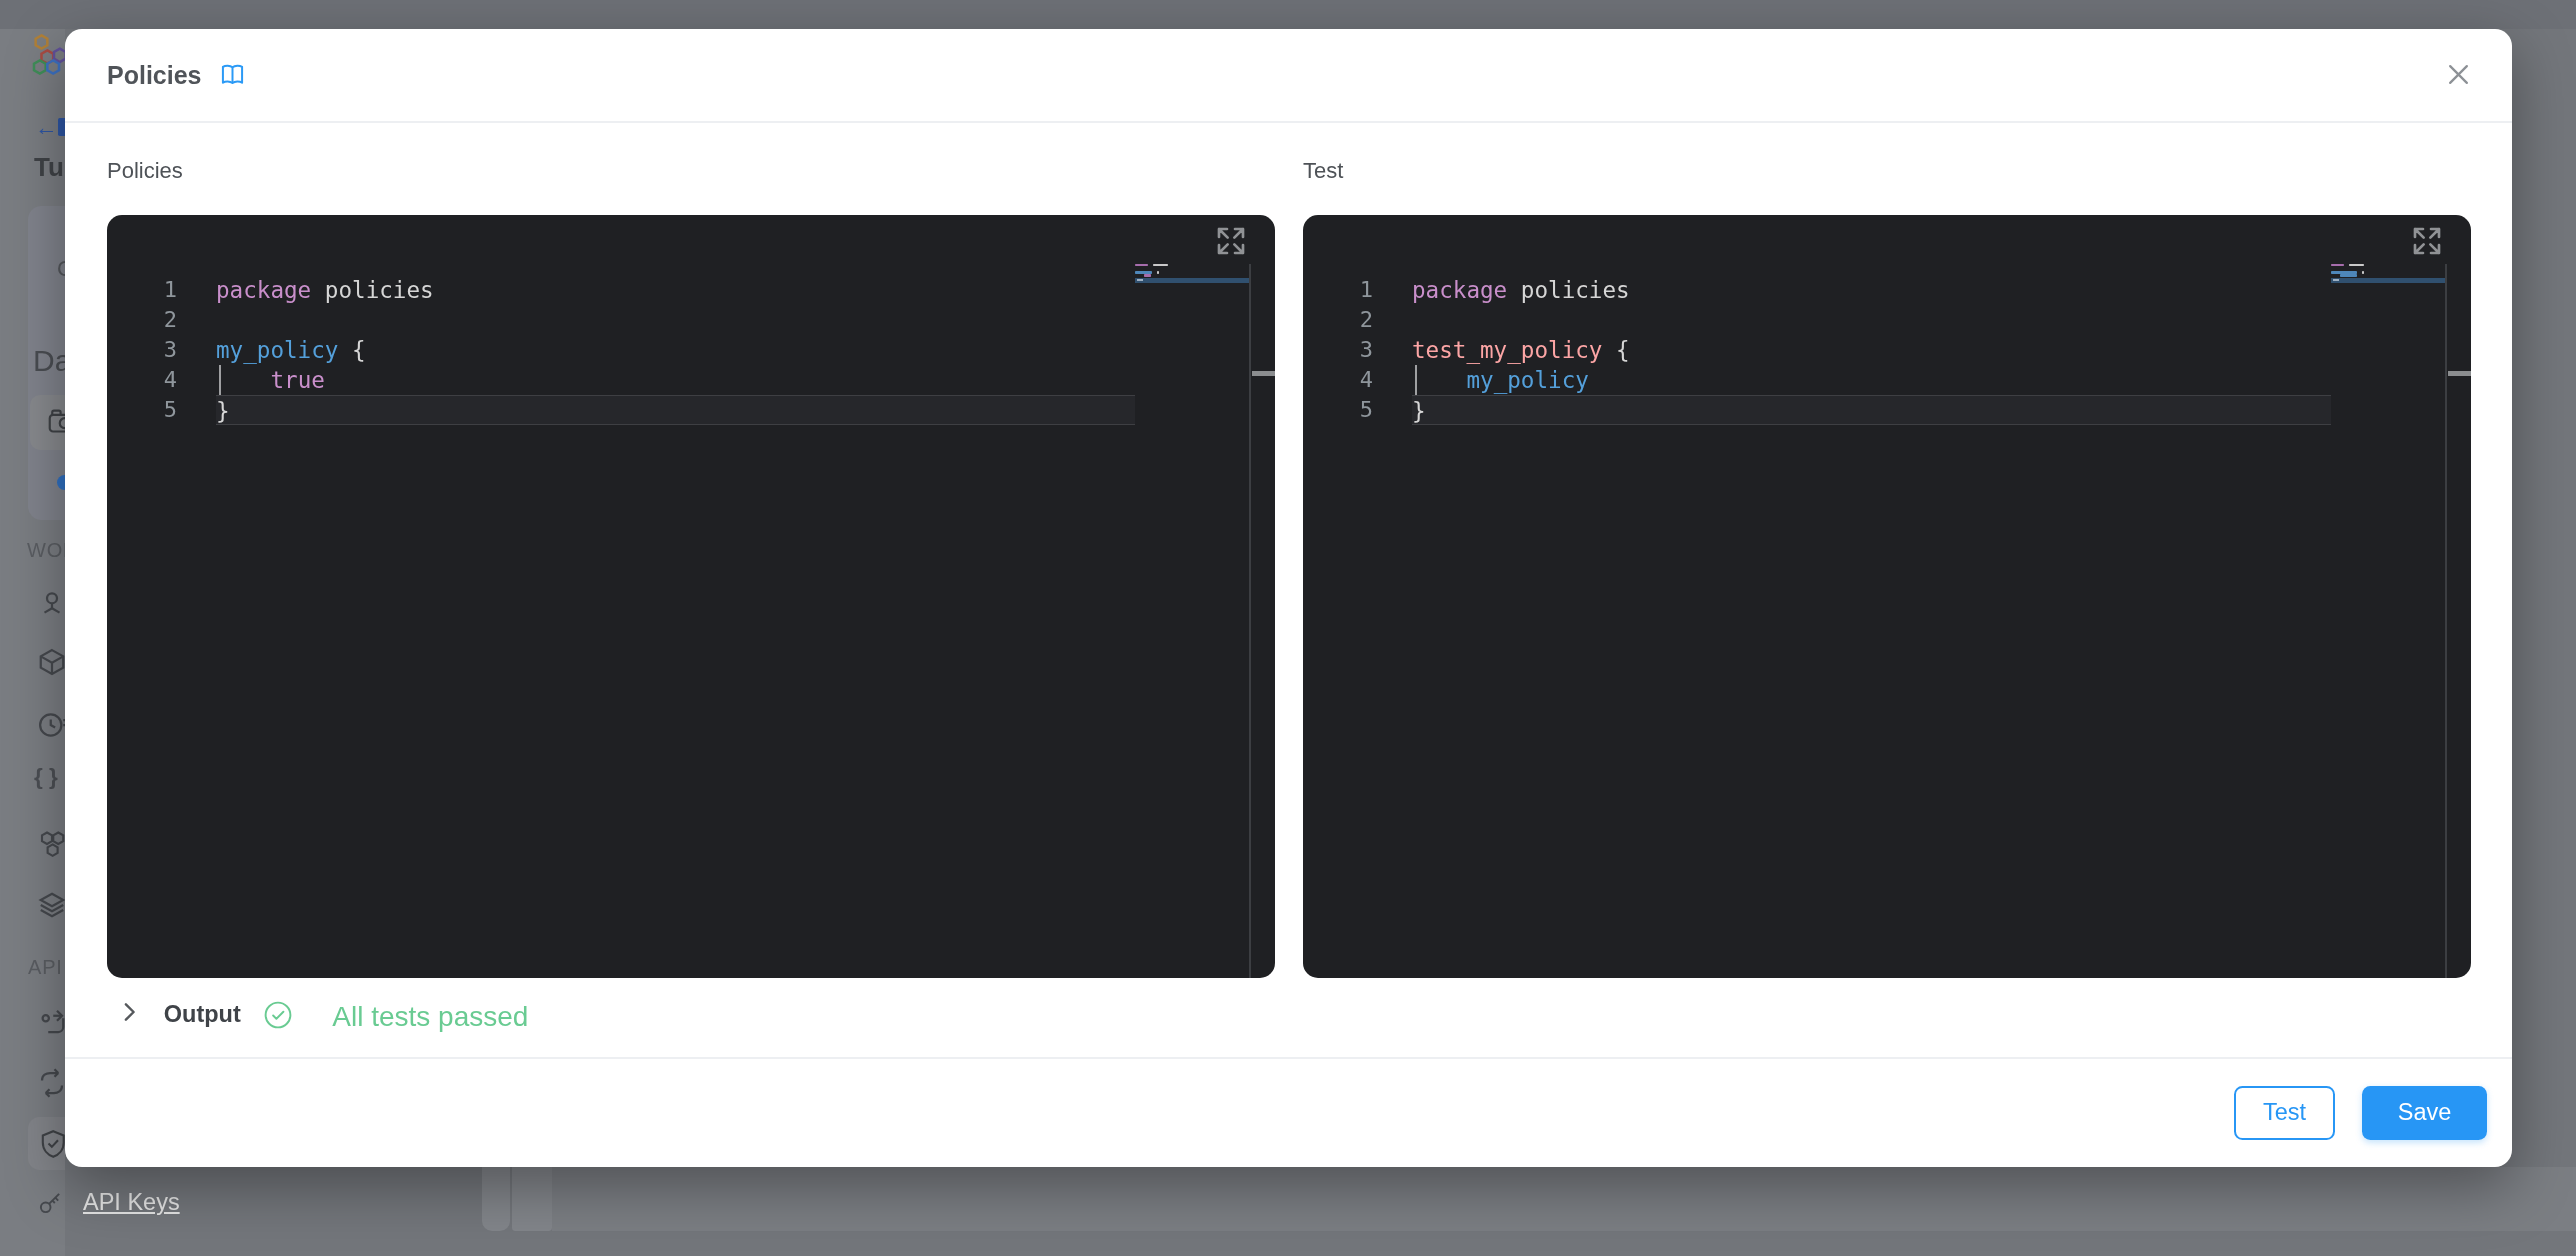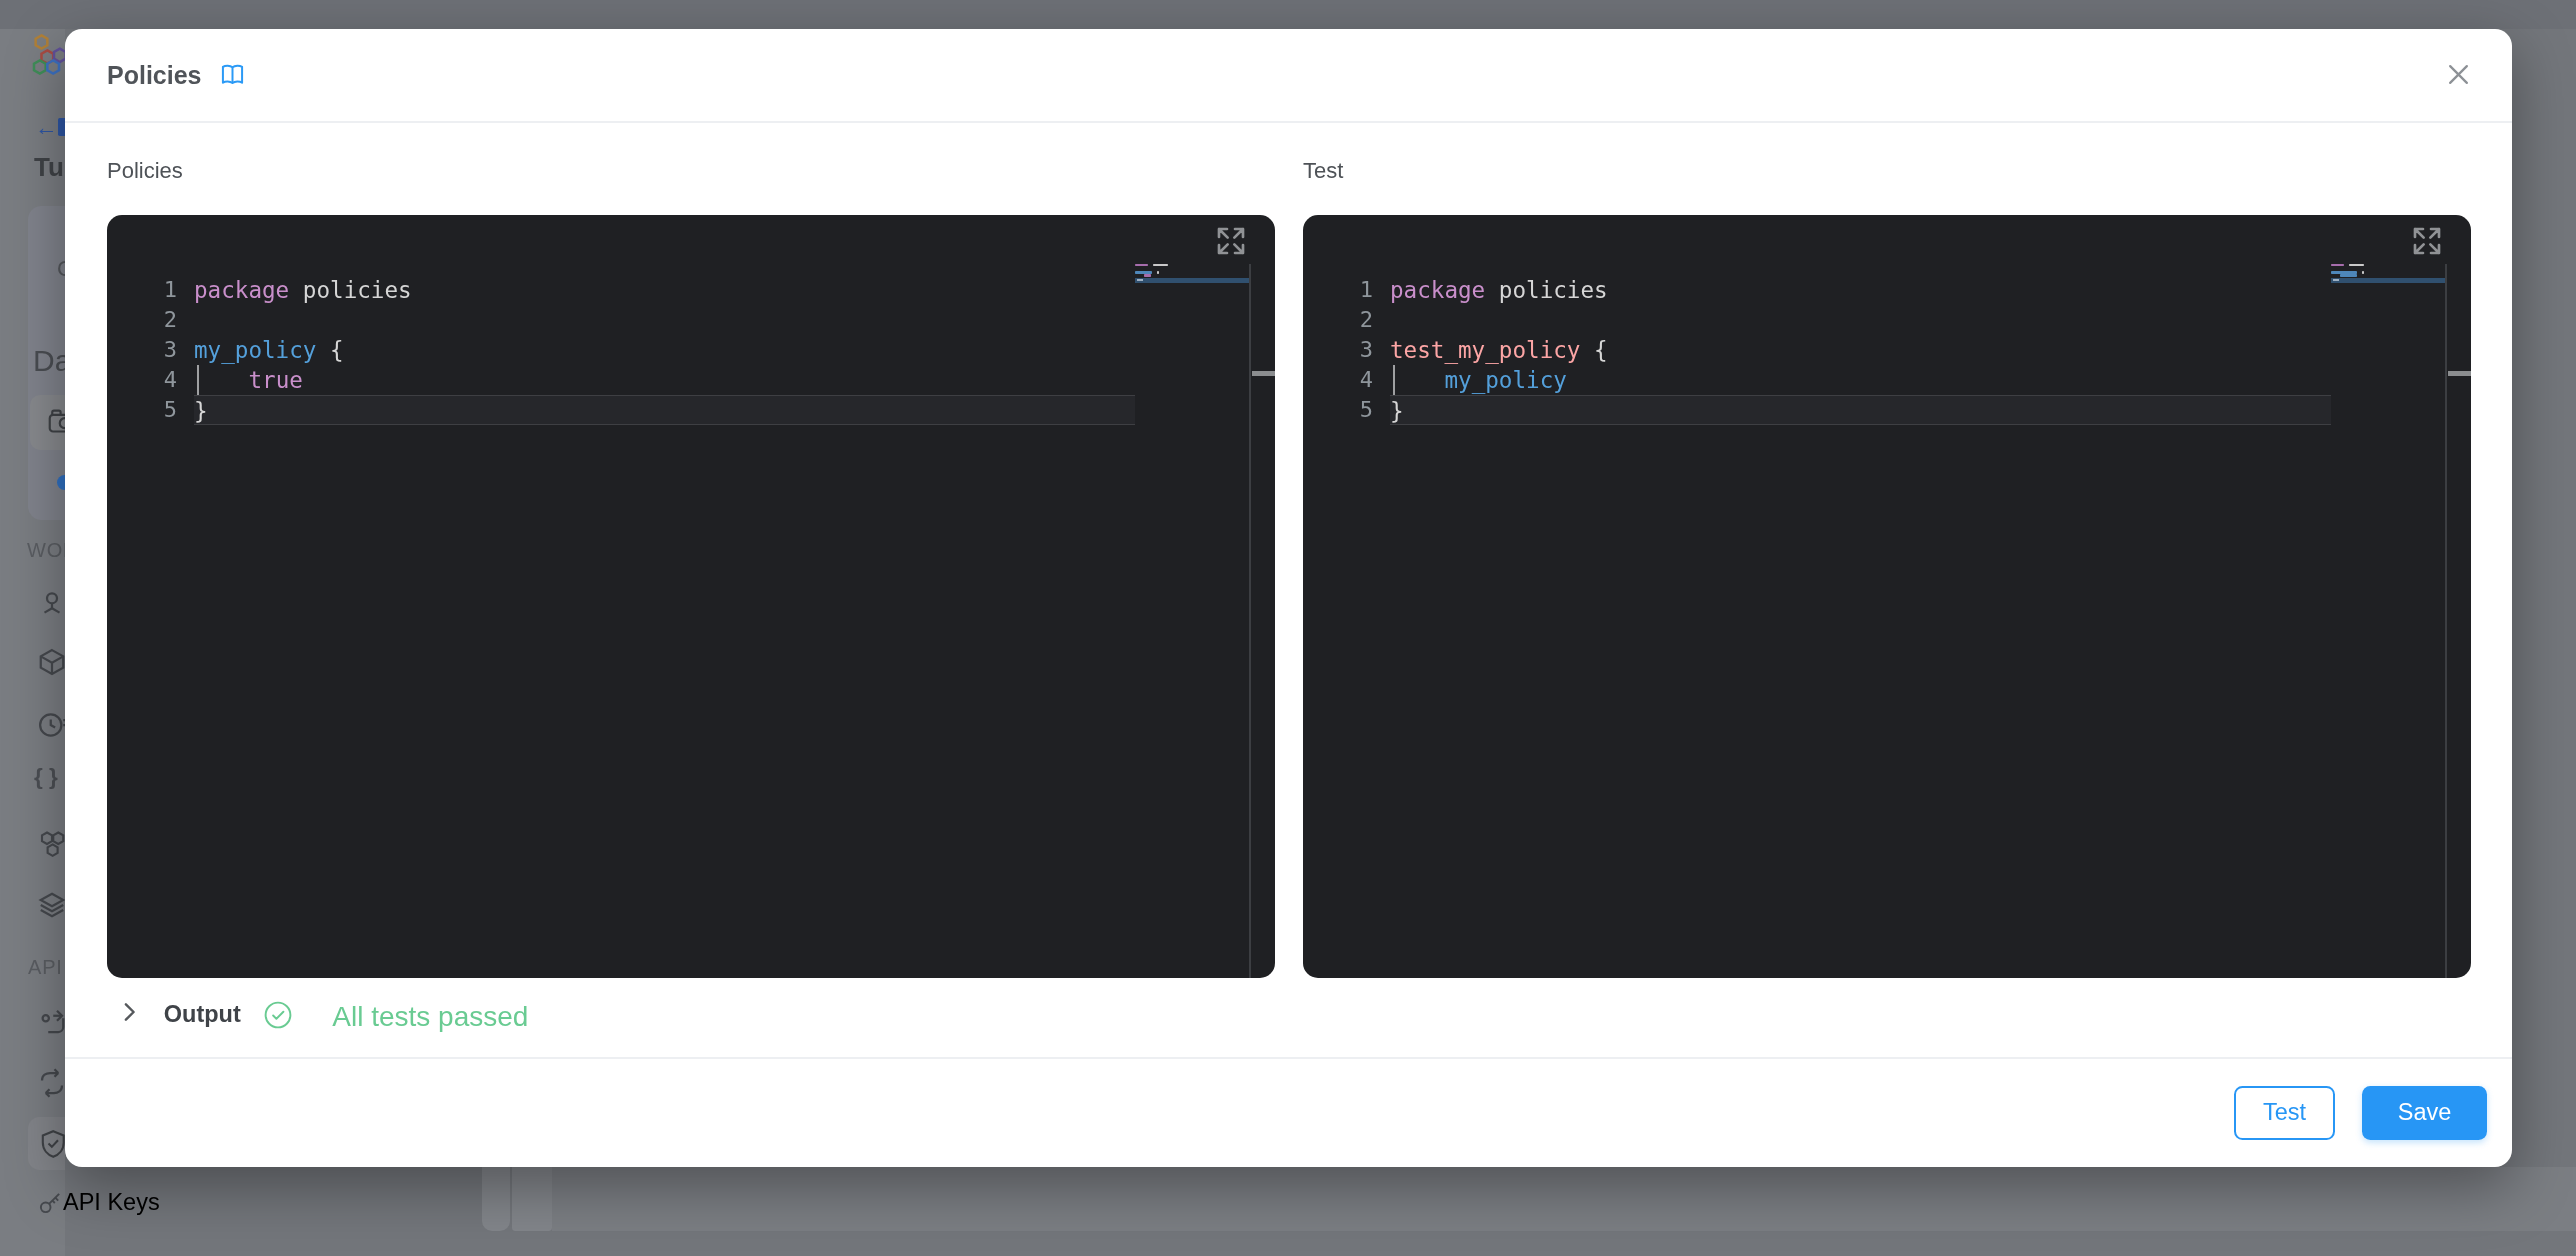--- a/index.html
+++ b/index.html
@@ -16,21 +16,21 @@
   .tut-panel{position:absolute;left:28px;top:177px;width:75px;height:314px;background:#80838c;border-radius:13.4px;}
   .tut-c{position:absolute;left:29px;top:50px;font-size:22px;color:#54575c;}
   .tut-card{position:absolute;left:1.7px;top:189px;width:70px;height:55px;background:#87898d;border-radius:10px;}
   .tut-card svg{position:absolute;left:18.4px;top:14.3px;}
   .tut-dot{position:absolute;left:28.5px;top:269px;width:15px;height:15px;border-radius:50%;background:#2f70c1;}
   .side-label{position:absolute;left:27px;font-size:20px;color:#5a5d62;letter-spacing:0.8px;}
   .side-icon{position:absolute;left:37px;width:30px;height:30px;color:#45484d;}
   .side-icon.braces{font-size:22.6px;color:#4b4e53;font-weight:bold;left:34px;}
   .active-item{position:absolute;left:28px;top:1088px;width:50px;height:53px;background:#828489;border-radius:11.7px;}
   .active-item svg{position:absolute;left:11px;top:11.7px;}
-  .apikeys-row{position:absolute;left:38px;top:1189px;display:flex;align-items:center;color:#000000;}
+  .apikeys-row{position:absolute;left:38px;top:1189px;display:flex;align-items:center;gap:20px;color:#e5e5e5;text-decoration:underline;}
   .apikeys-row .lbl{font-size:23.5px;}
   .strip-a{position:absolute;left:482px;top:1167px;width:28px;height:64px;background:#82858a;border-radius:0 0 10px 10px;}
   .strip-b{position:absolute;left:512px;top:1167px;width:40px;height:64px;background:#82858a;border-radius:0 0 3.4px 3.4px;}
   .strip-c{position:absolute;left:552px;top:1167px;width:2024px;height:64px;background:#7b7e83;}
   
   .modal{position:absolute;left:65px;top:29px;width:2447px;height:1138px;background:#ffffff;
     border-radius:17px;box-shadow:0 20px 59px rgba(0,0,0,.35);display:flex;flex-direction:column;}
   .modal-header{height:92px;flex:none;display:flex;align-items:center;padding-left:42px;position:relative;}
   .modal-title{font-size:25px;font-weight:bold;color:#505459;}
   .book-ic{margin-left:18.4px;color:#2b9af6;display:flex;}
@@ -40,21 +40,21 @@
   .content{padding:35px 41px 0 42px;flex:none;}
   .columns{display:flex;gap:28px;}
   .col{flex:1;min-width:0;}
   .col-label{font-size:22px;font-weight:500;color:#4e5257;line-height:25px;margin-bottom:32px;}
   
   .editor{position:relative;height:763px;border-radius:15px;background:var(--editor-bg,#1f2023);overflow:hidden;
     font-family:"DejaVu Sans Mono",monospace;font-size:22.6px;}
   .code-lines{position:absolute;left:0;right:0;top:60px;}
   .code-line{display:flex;height:30px;line-height:30px;}
   .ln{flex:none;width:70px;text-align:right;color:#8f969c;font-size:22px;}
-  .lc{flex:1;margin-left:17px;margin-right:140px;white-space:pre;position:relative;height:30px;}
+  .lc{flex:1;margin-left:39px;margin-right:140px;white-space:pre;position:relative;height:30px;}
   .code-line.current .lc{border-top:1.7px solid #3e3f43;border-bottom:1.7px solid #3e3f43;background:#26272b;}
   .code-line.cursor .lc::before{content:"";position:absolute;left:3.4px;top:0.8px;bottom:-0.8px;width:2.1px;background:#9fa0a2;}
   .minimap{position:absolute;top:49px;right:26px;width:114px;}
   .mm-row{display:flex;gap:1.7px;height:2.5px;margin-bottom:0.8px;align-items:center;}
   .mm-row.blank{height:3.4px;}
   .mm-bar{height:2.5px;border-radius:0.8px;flex:none;}
   .mm-sp{height:0.8px;flex:none;}
   .mm-current{height:5px;width:100%;background:#30506f;position:relative;margin-top:0.8px;}
   .mm-current::after{content:"";position:absolute;left:1.7px;top:1.7px;width:5.9px;height:1.7px;background:#9fb0c2;}
   .mm-vline{position:absolute;top:49px;bottom:0;right:24px;width:1.7px;background:#3c3e42;}

